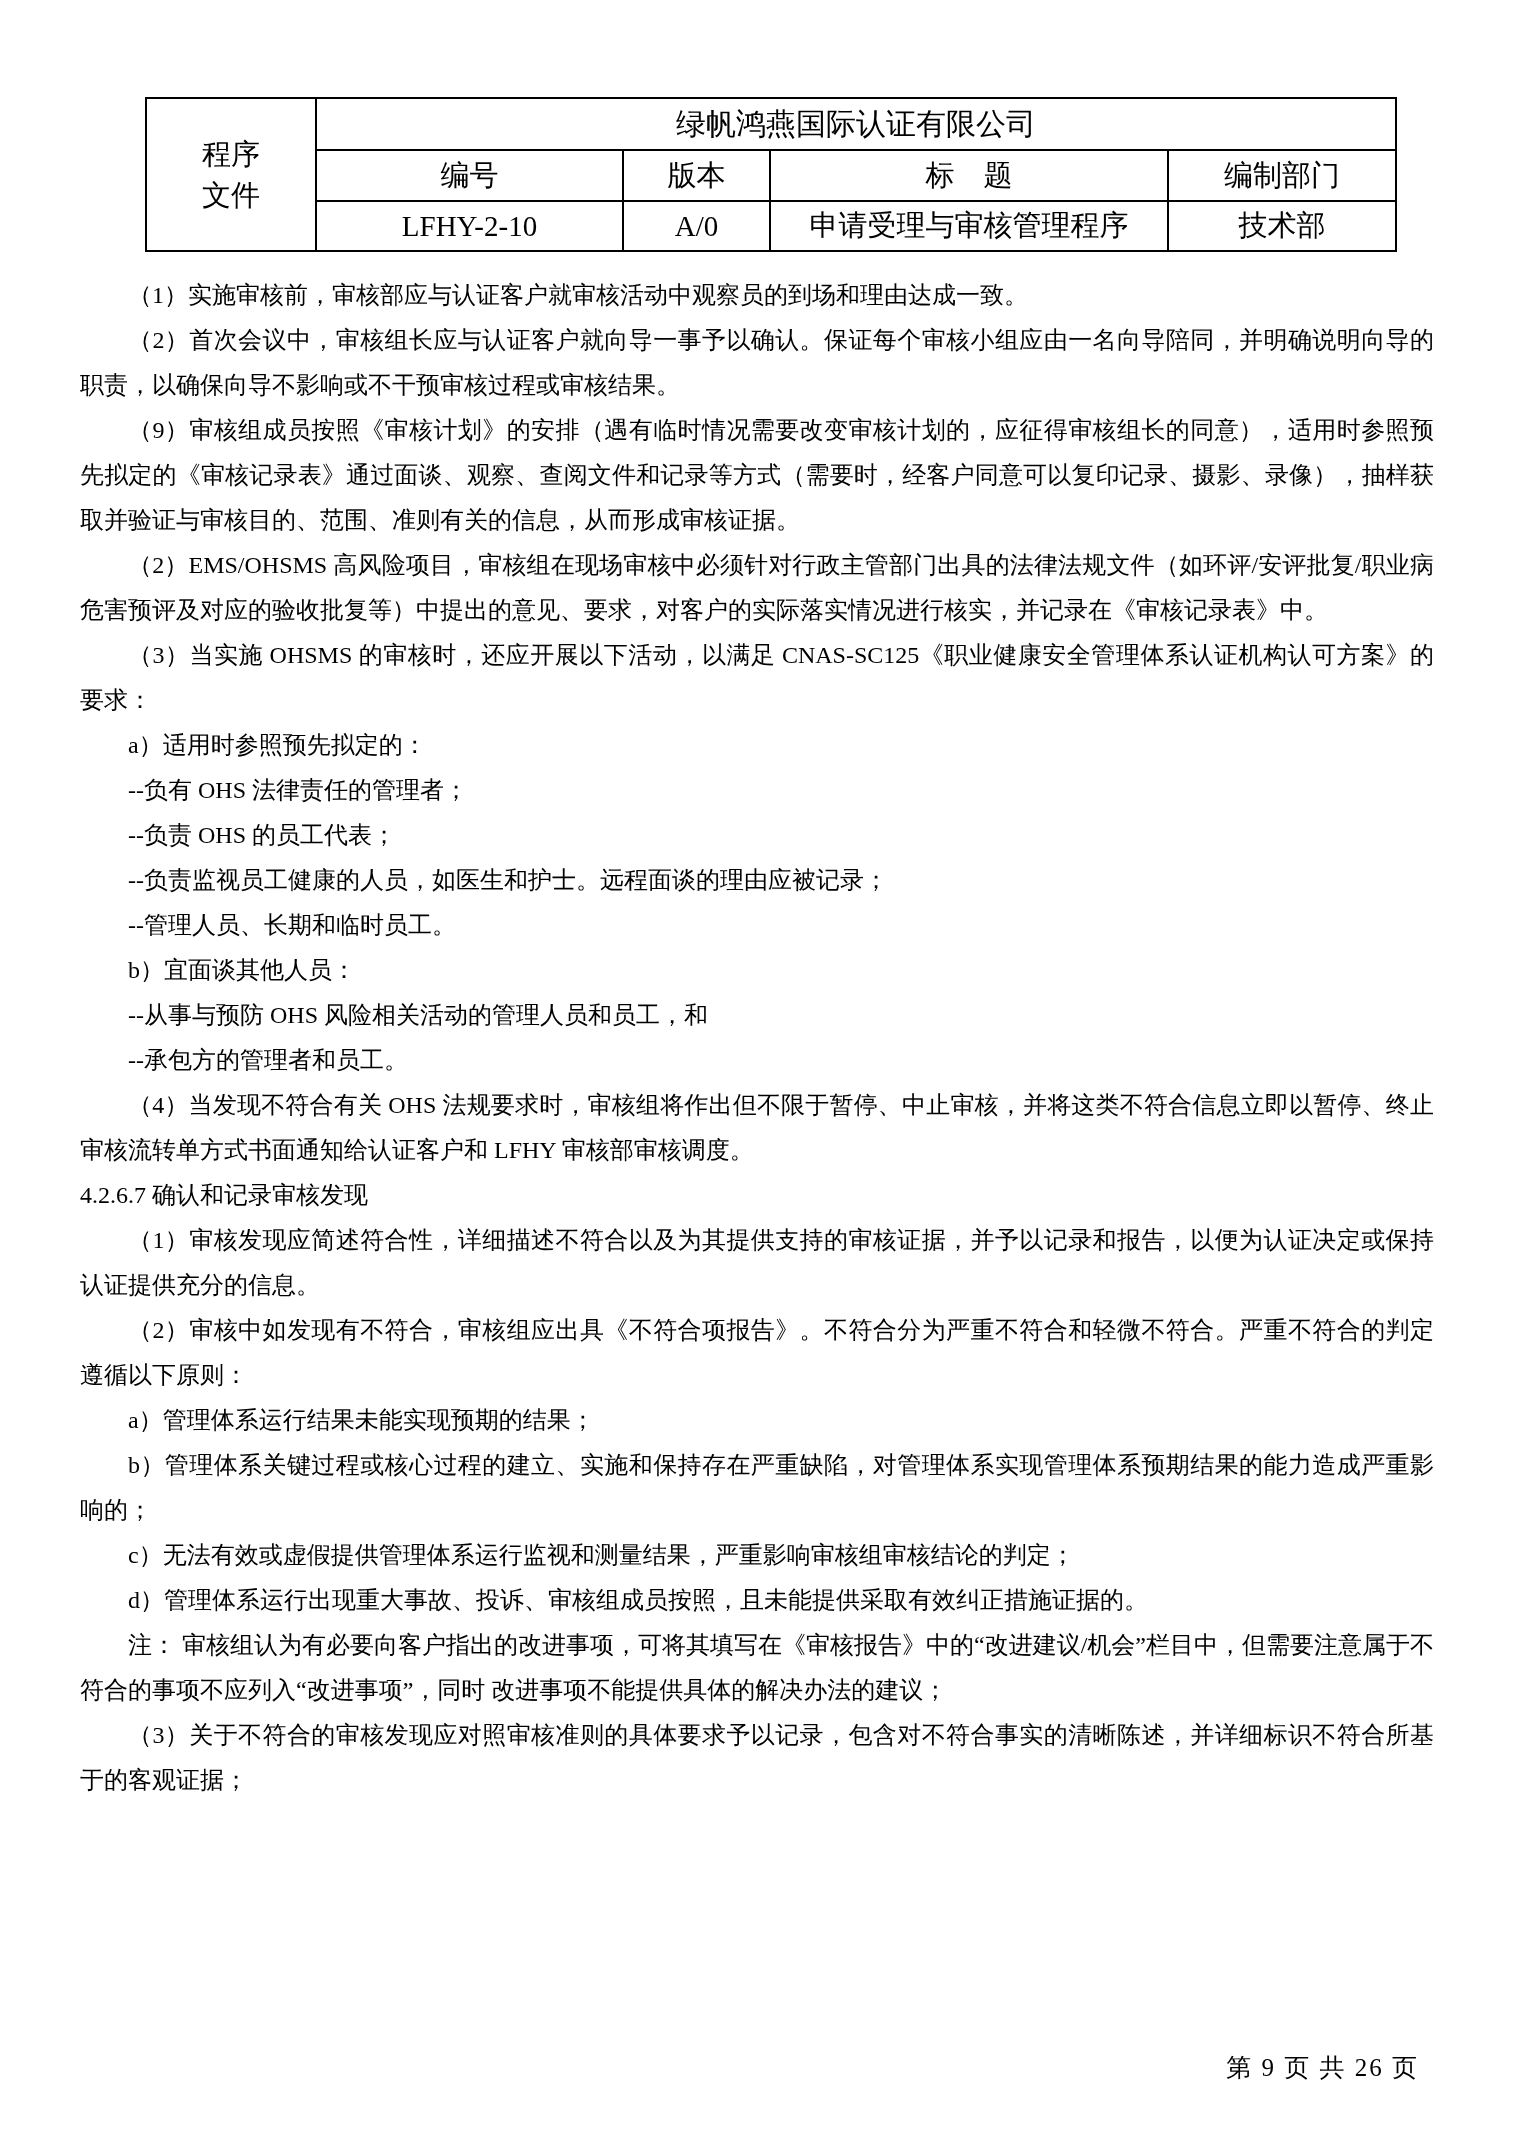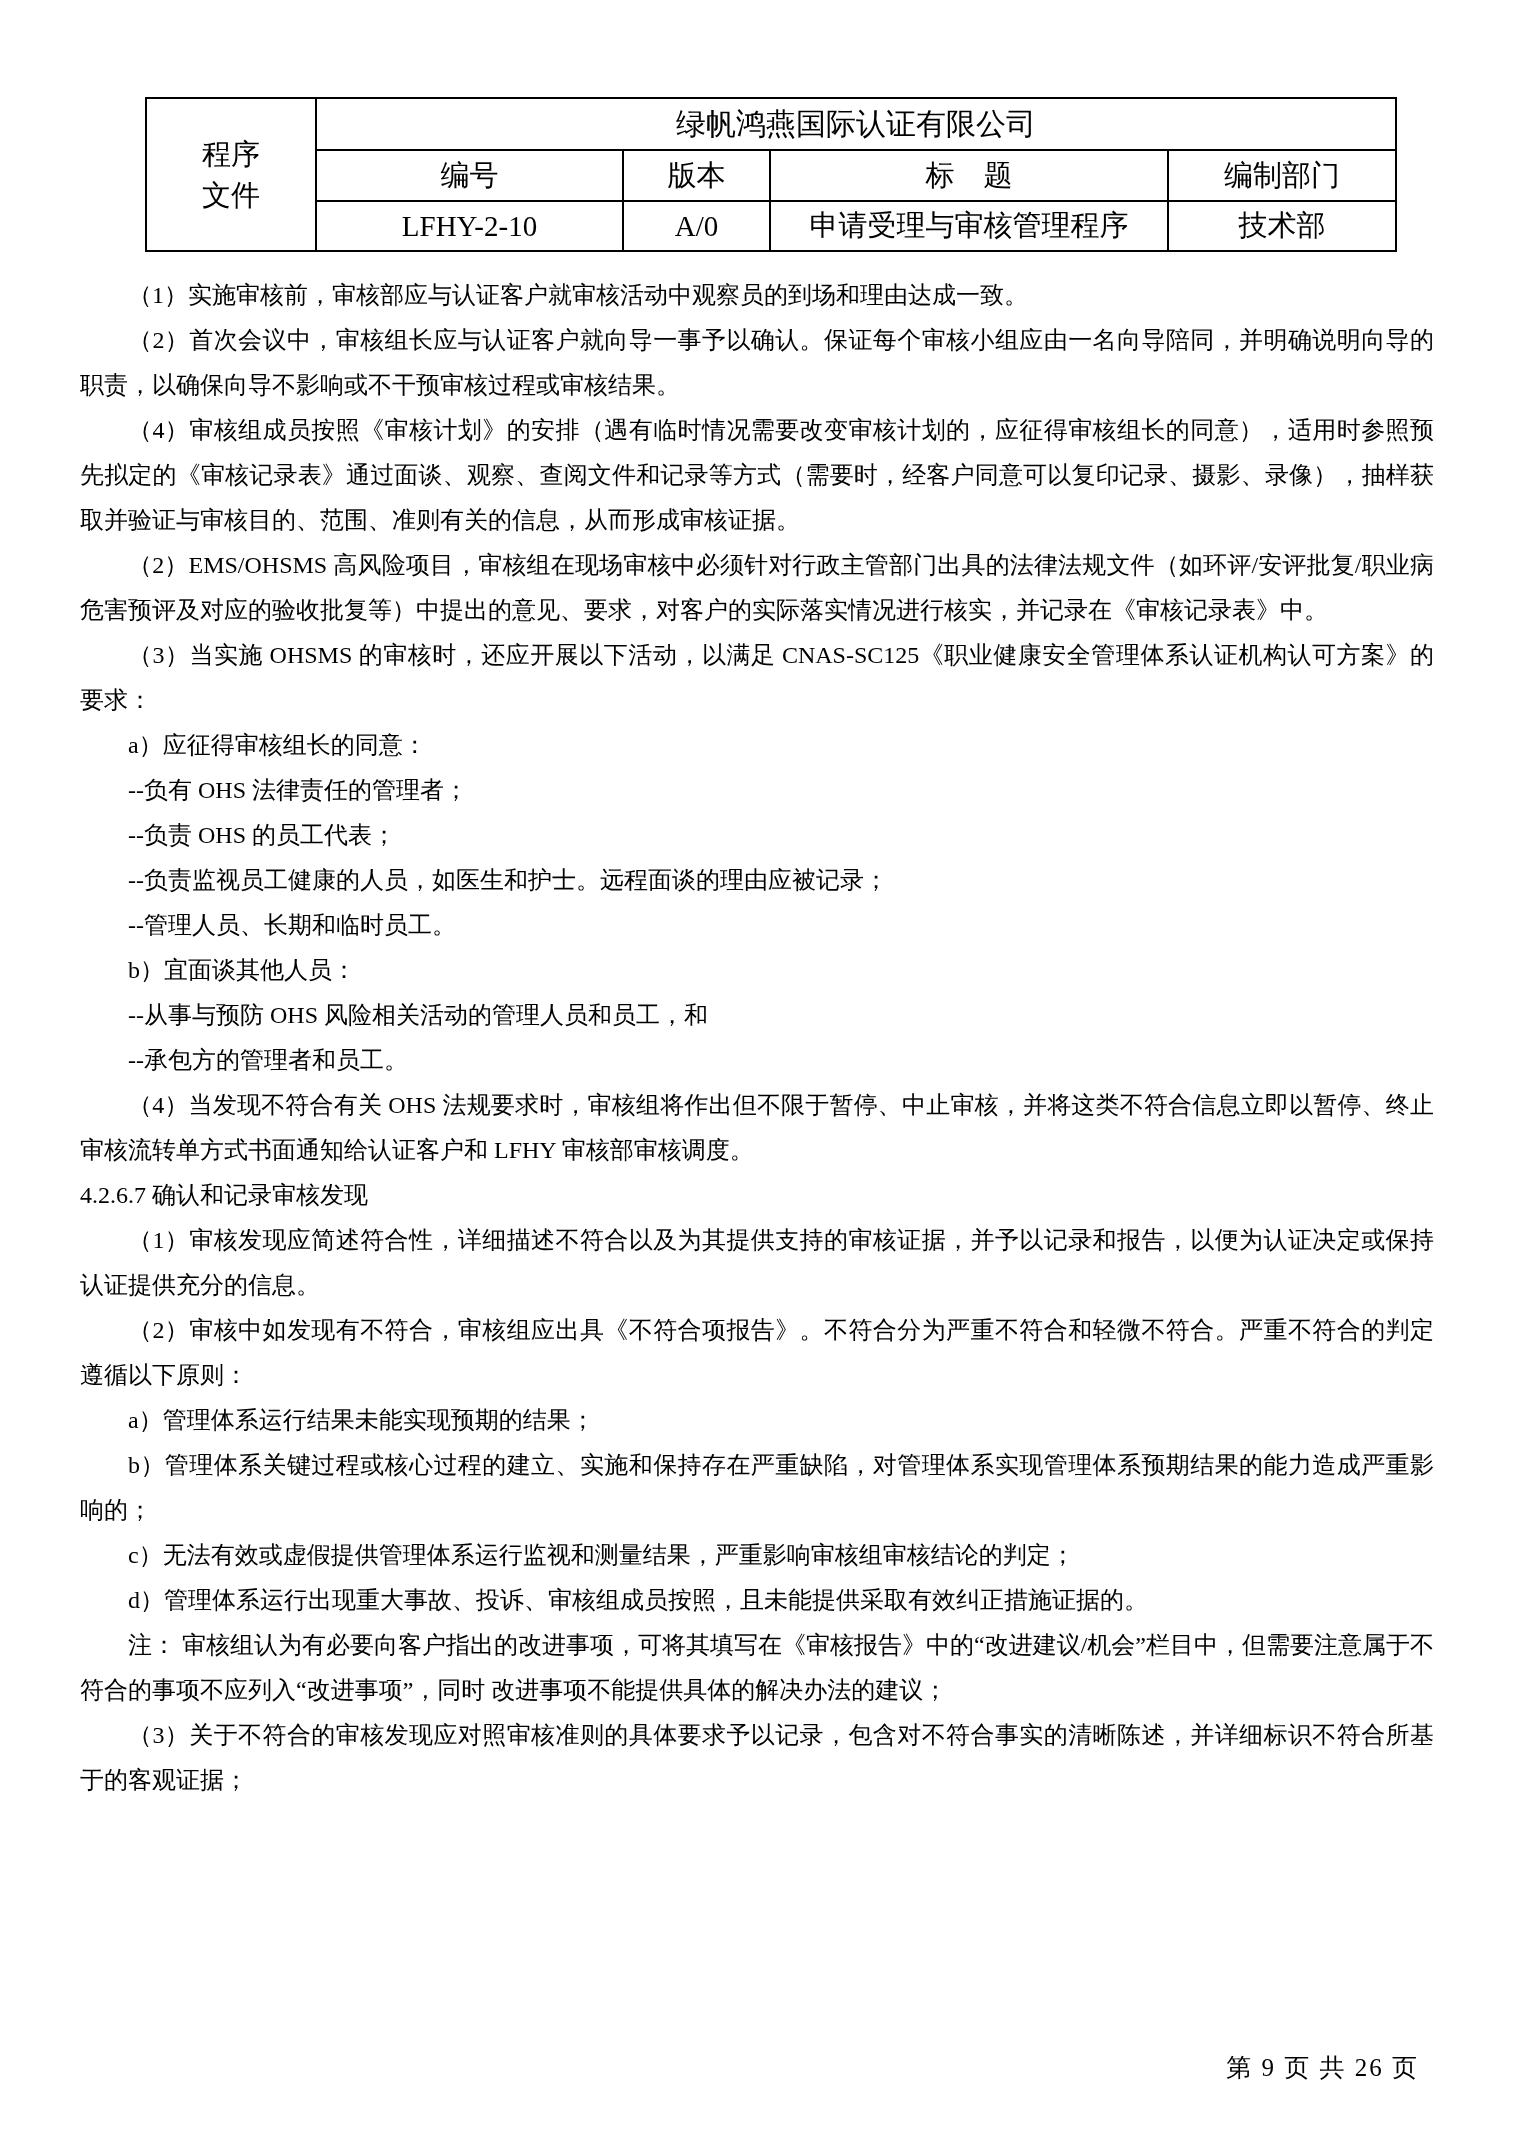--- a/index.html
+++ b/index.html
@@ -96,24 +96,24 @@
         <td>A/0</td>
         <td>申请受理与审核管理程序</td>
         <td>技术部</td>
       </tr>
     </tbody>
   </table>
 
   <main class="doc-body">
     <p class="body">（1）实施审核前，审核部应与认证客户就审核活动中观察员的到场和理由达成一致。</p>
     <p class="body">（2）首次会议中，审核组长应与认证客户就向导一事予以确认。保证每个审核小组应由一名向导陪同，并明确说明向导的职责，以确保向导不影响或不干预审核过程或审核结果。</p>
-    <p class="body">（4）审核组成员按照《审核计划》的安排（遇有临时情况需要改变审核计划的，应征得审核组长的同意），适用时参照预先拟定的《审核记录表》通过面谈、观察、查阅文件和记录等方式（需要时，经客户同意可以复印记录、摄影、录像），抽样获取并验证与审核目的、范围、准则有关的信息，从而形成审核证据。</p>
+    <p class="body">（9）审核组成员按照《审核计划》的安排（遇有临时情况需要改变审核计划的，应征得审核组长的同意），适用时参照预先拟定的《审核记录表》通过面谈、观察、查阅文件和记录等方式（需要时，经客户同意可以复印记录、摄影、录像），抽样获取并验证与审核目的、范围、准则有关的信息，从而形成审核证据。</p>
     <p class="body">（2）EMS/OHSMS 高风险项目，审核组在现场审核中必须针对行政主管部门出具的法律法规文件（如环评/安评批复/职业病危害预评及对应的验收批复等）中提出的意见、要求，对客户的实际落实情况进行核实，并记录在《审核记录表》中。</p>
     <p class="body">（3）当实施 OHSMS 的审核时，还应开展以下活动，以满足 CNAS-SC125《职业健康安全管理体系认证机构认可方案》的要求：</p>
-    <p class="body">a）应征得审核组长的同意：</p>
+    <p class="body">a）适用时参照预先拟定的：</p>
     <p class="body">--负有 OHS 法律责任的管理者；</p>
     <p class="body">--负责 OHS 的员工代表；</p>
     <p class="body">--负责监视员工健康的人员，如医生和护士。远程面谈的理由应被记录；</p>
     <p class="body">--管理人员、长期和临时员工。</p>
     <p class="body">b）宜面谈其他人员：</p>
     <p class="body">--从事与预防 OHS 风险相关活动的管理人员和员工，和</p>
     <p class="body">--承包方的管理者和员工。</p>
     <p class="body">（4）当发现不符合有关 OHS 法规要求时，审核组将作出但不限于暂停、中止审核，并将这类不符合信息立即以暂停、终止审核流转单方式书面通知给认证客户和 LFHY 审核部审核调度。</p>
     <p class="heading">4.2.6.7 确认和记录审核发现</p>
     <p class="body">（1）审核发现应简述符合性，详细描述不符合以及为其提供支持的审核证据，并予以记录和报告，以便为认证决定或保持认证提供充分的信息。</p>

